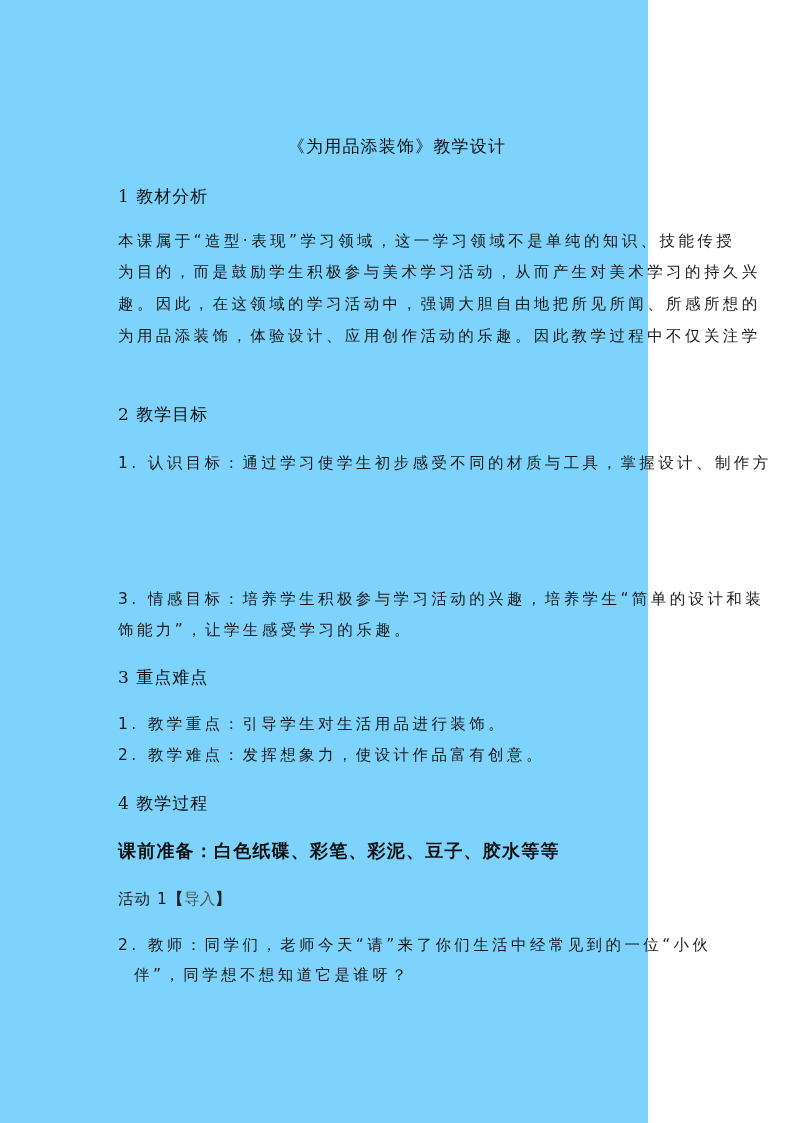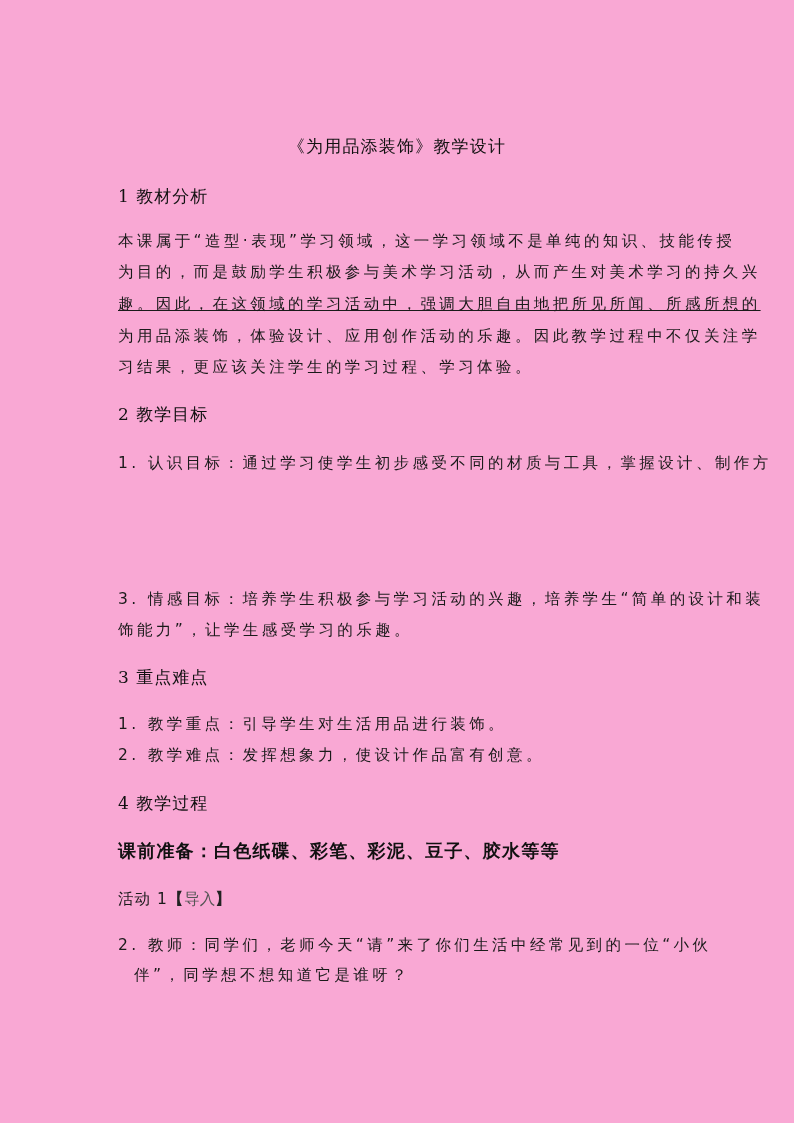--- a/index.html
+++ b/index.html
@@ -11,22 +11,22 @@
       width: 794px;
       height: 1123px;
       position: relative;
       overflow: hidden;
       color: #111111;
       font-family: "DejaVu Sans", "Liberation Sans", sans-serif;
     }
     .page {
       position: absolute;
       left: 0; top: 0;
-      width: 794px; height: 1123px;
-      background: #f9a8d4;
+      width: 648px; height: 1123px;
+      background: #7dd3fc;
     }
     .line {
       position: absolute;
       white-space: nowrap;
       font-size: 15.5px;
       line-height: 20px;
       letter-spacing: 3.4px;
       color: #1a1a1a;
       text-align: center;
     }
@@ -76,23 +76,22 @@
 </head>
 <body>
 
 <div class="page">
 
   <div class="title">《为用品添装饰》教学设计</div>
 
   <div class="heading" style="top:185px;">1 教材分析</div>
   <div class="line" style="left:118px; top:231px;">本课属于“造型·表现”学习领域，这一学习领域不是单纯的知识、技能传授</div>
   <div class="line" style="left:118px; top:262px;">为目的，而是鼓励学生积极参与美术学习活动，从而产生对美术学习的持久兴</div>
-  <div class="line" style="left:118px; top:294px;text-decoration:underline;">趣。因此，在这领域的学习活动中，强调大胆自由地把所见所闻、所感所想的</div>
+  <div class="line" style="left:118px; top:294px;">趣。因此，在这领域的学习活动中，强调大胆自由地把所见所闻、所感所想的</div>
   <div class="line" style="left:118px; top:326px;">为用品添装饰，体验设计、应用创作活动的乐趣。因此教学过程中不仅关注学</div>
-  <div class="line" style="left:118px; top:357px;">习结果，更应该关注学生的学习过程、学习体验。</div>
 
   <div class="heading" style="top:403px;">2 教学目标</div>
   <div class="line" style="left:118px; top:453px;">1. 认识目标：通过学习使学生初步感受不同的材质与工具，掌握设计、制作方</div>
   <div class="line" style="left:118px; top:589px;">3. 情感目标：培养学生积极参与学习活动的兴趣，培养学生“简单的设计和装</div>
   <div class="line" style="left:118px; top:620px;">饰能力”，让学生感受学习的乐趣。</div>
 
   <div class="heading" style="top:666px;">3 重点难点</div>
   <div class="line" style="left:118px; top:714px;">1. 教学重点：引导学生对生活用品进行装饰。</div>
   <div class="line" style="left:118px; top:745px;">2. 教学难点：发挥想象力，使设计作品富有创意。</div>
 

